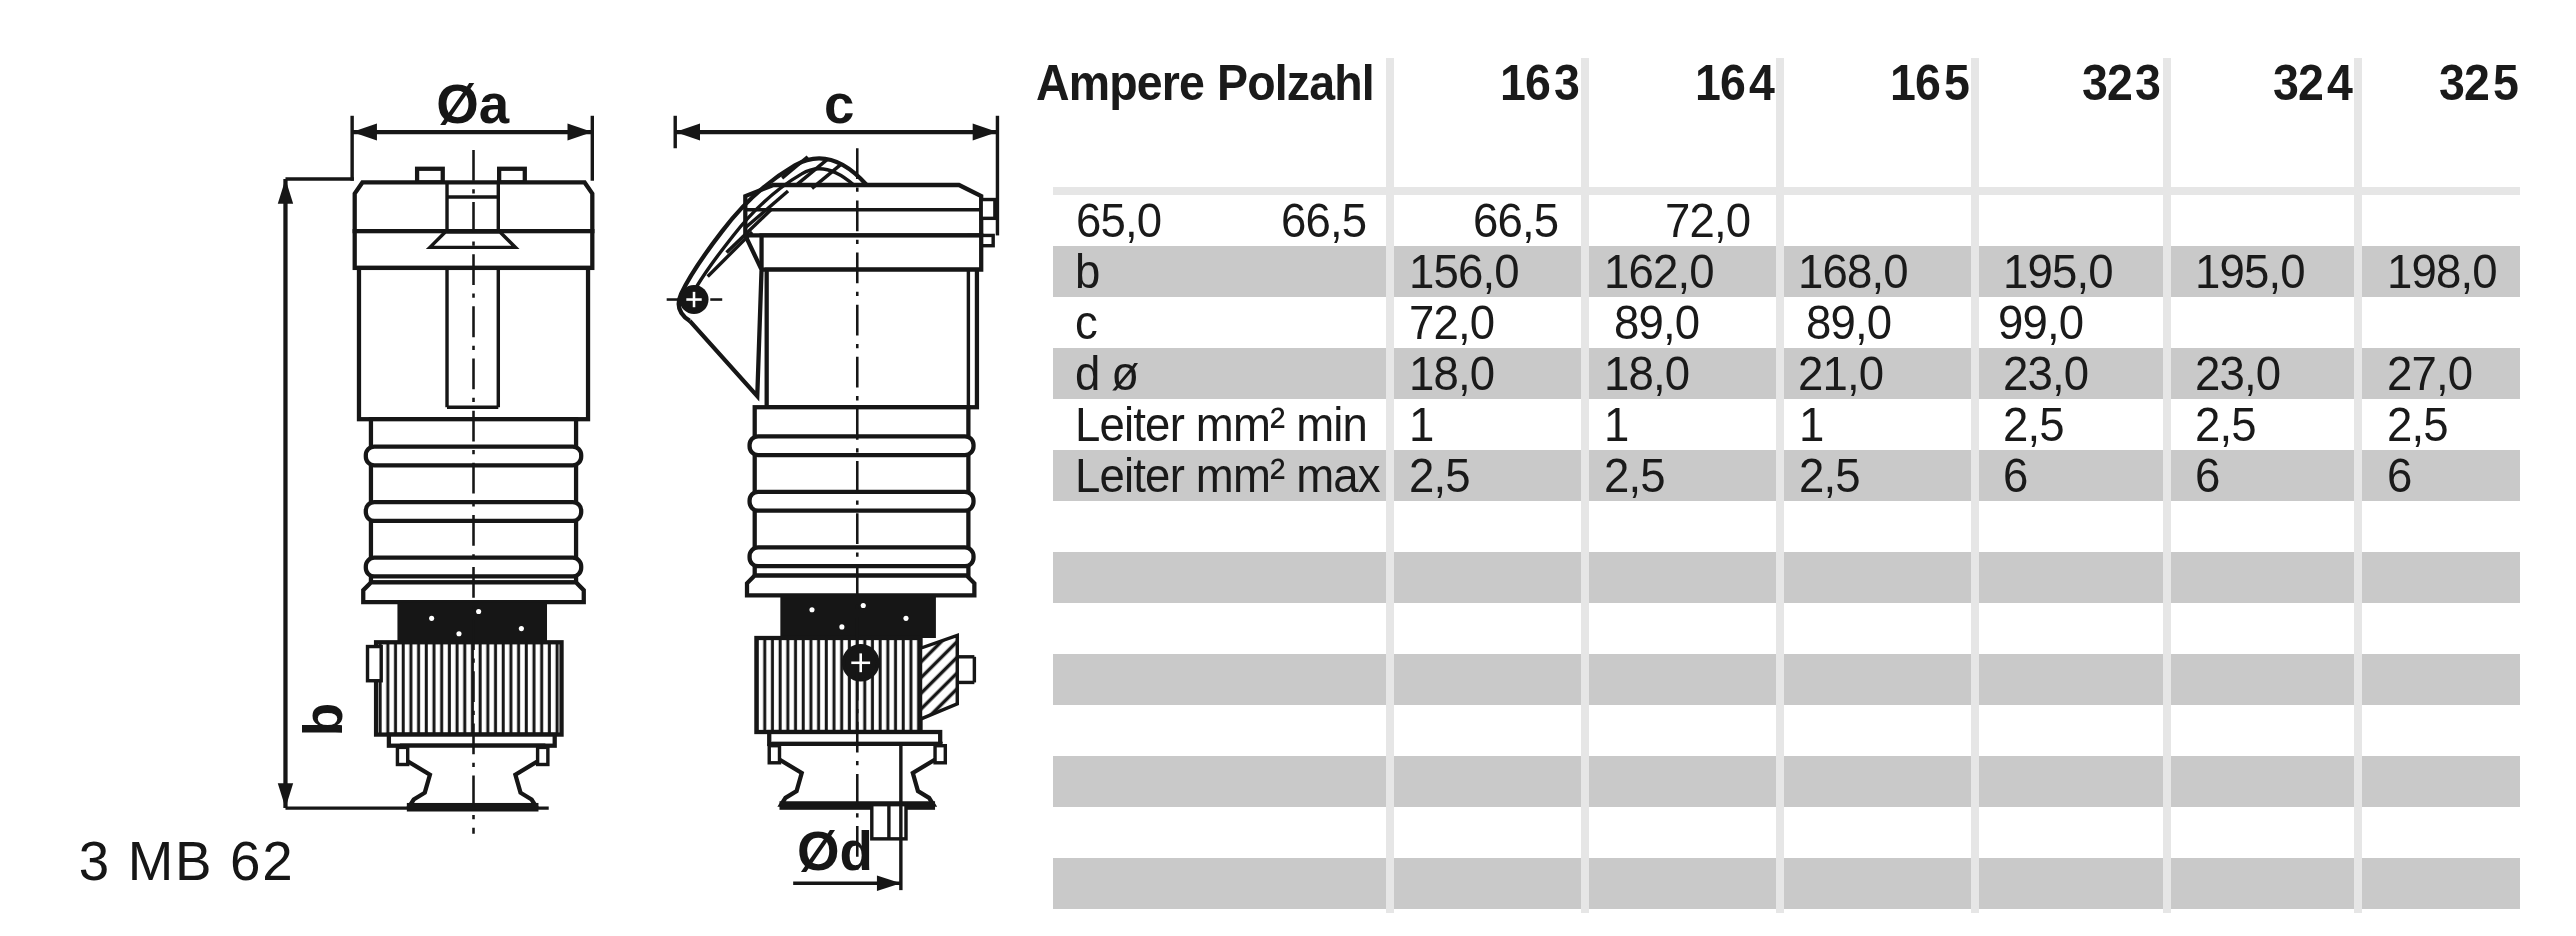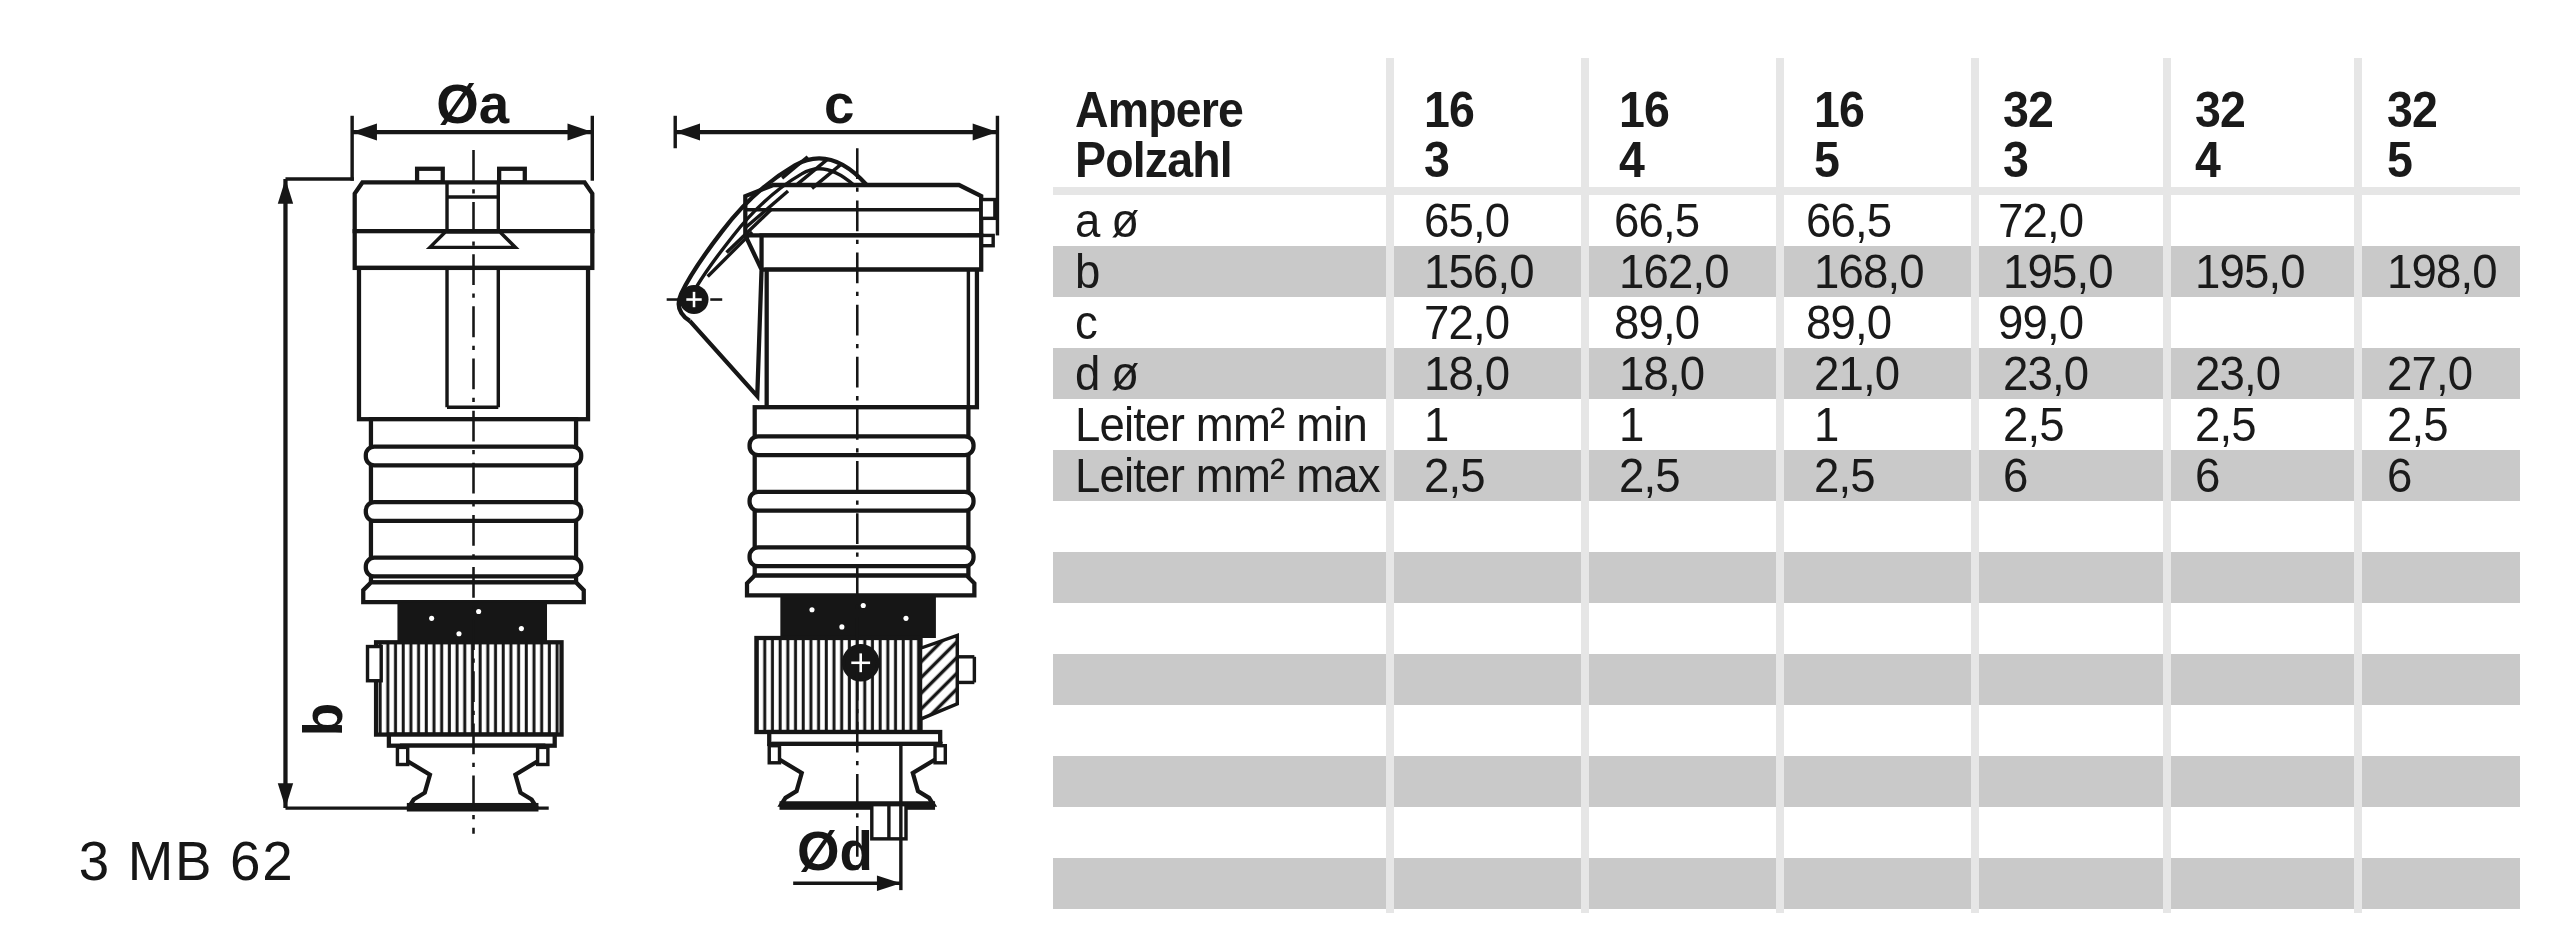--- a/index.html
+++ b/index.html
@@ -13,30 +13,30 @@
     color: #1a1a1a;
     overflow: hidden;
     margin-top: 20px;
   }
   
   .drawing { position: absolute; left: 0; top: 0; width: 1053px; height: 936px; }
   
   .datatable { position: absolute; left: 1053px; top: 38px; width: 1467px; height: 855px; }
   .thead { position: absolute; top: 0; left: 0; width: 1467px; height: 129px; display: flex; }
   .thead .hcell {
-    display: flex; flex-direction: column; justify-content: flex-end;
+    display: flex; flex-direction: row; justify-content: flex-end;
     font-weight: 700; font-size: 50px; line-height: 50px; letter-spacing: -0.9px;
     padding-bottom: 1.7px;
   }
   .hsep { position: absolute; top: 129px; left: 0; width: 1467px; height: 7.7px; background: #e6e6e6; z-index: 5; }
   .rows { position: absolute; top: 137px; left: 0; width: 1467px; }
   .trow { height: 51px; display: flex; align-items: center; }
   .trow.gray { background: #c9c9c9; }
   .c0 { width: 333px; padding-left: 22px; }
-  .c1, .c2, .c3 { width: 195px; padding-left: 38px; }
+  .c1, .c2, .c3 { width: 195px; padding-left: 23px; }
   .c4, .c5 { width: 192px; padding-left: 32.5px; }
   .c6 { width: 166px; padding-left: 32.5px; }
   .trow { font-size: 49px; line-height: 51px; letter-spacing: -0.9px; }
   .tx { display: inline-block; transform: scaleX(0.93); transform-origin: 0 50%; white-space: nowrap; }
   .vline { position: absolute; top: 0; width: 7.7px; height: 855px; background: #e6e6e6; z-index: 4; }
   .vl1 { left: 333px; } .vl2 { left: 528px; } .vl3 { left: 723px; }
   .vl4 { left: 918px; } .vl5 { left: 1110px; } .vl6 { left: 1301px; }
   svg text { font-family: "Liberation Sans", sans-serif; fill: #161616; }
   svg .dimlbl { font-size: 64px; font-weight: 700; }
   svg .figlbl { font-size: 64px; font-weight: 400; letter-spacing: 2px; }
@@ -219,21 +219,20 @@
         <span class="tx">32</span>
         <span class="tx">5</span>
       </div>
     </div>
 
     <div class="hsep"></div>
 
     <div class="rows">
 
       <div class="trow">
-        <div class="c0"><span class="tx">a ø</span></div>
         <div class="c3"><span class="tx">65,0</span></div>
         <div class="c4"><span class="tx">66,5</span></div>
         <div class="c5"><span class="tx">66,5</span></div>
         <div class="c6"><span class="tx">72,0</span></div>
       </div>
 
       <div class="trow gray">
         <div class="c0"><span class="tx">b</span></div>
         <div class="c1"><span class="tx">156,0</span></div>
         <div class="c2"><span class="tx">162,0</span></div>

